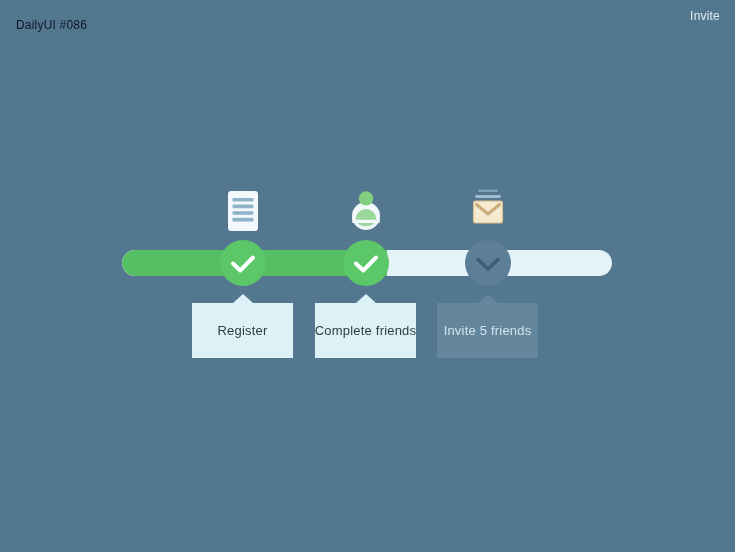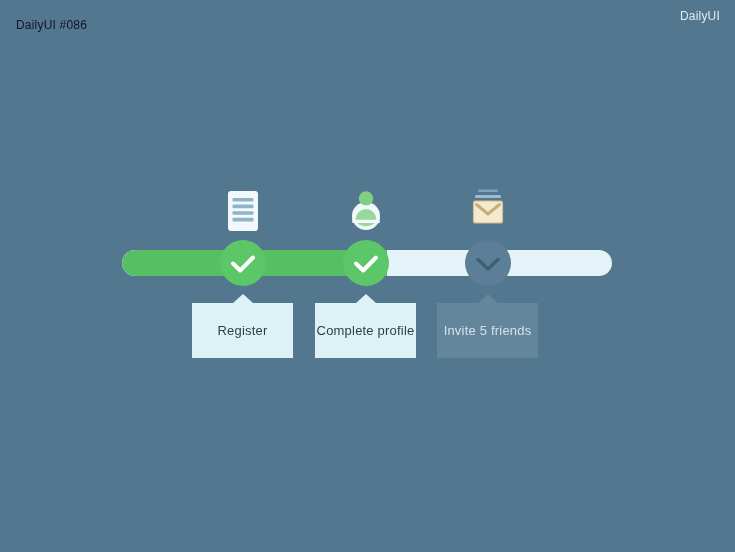--- a/index.html
+++ b/index.html
@@ -138,21 +138,21 @@
 
   .tooltip.t-muted .box { background: #63869d; justify-content: center; }
   .tooltip.t-muted .arrow { border-bottom: 9px solid #63869d; }
   .tooltip.t-muted .label { color: #d2e2ec; }
 </style>
 </head>
 <body>
 
 <div class="topbar">
   <div class="brand-label">DailyUI #086</div>
-  <div class="user-label">DailyUI</div>
+  <div class="user-label">Invite</div>
 </div>
 
 <div class="stage">
 
   <div class="track">
     <div class="track-fill" id="track-fill" style="width: 54%;"></div>
   </div>
 
   <div class="icon-wrap" style="left:215px;">
     <svg viewBox="0 0 56 48" width="56" height="48">
@@ -189,21 +189,21 @@
 
   <div class="node done" style="left:343px;">
     <svg viewBox="0 0 46 46">
       <path d="M13 23.5 L20.2 30.5 L33 17.5" fill="none" stroke="#ffffff" stroke-width="4" stroke-linecap="round" stroke-linejoin="round"></path>
     </svg>
   </div>
 
   <div class="tooltip t-active" style="left:315px; width:101px;">
     <div class="arrow"></div>
     <div class="box">
-      <span class="label">Complete profile</span>
+      <span class="label">Complete friends</span>
     </div>
   </div>
 
   <div class="icon-wrap" style="left:460px;">
     <svg viewBox="0 0 56 48" width="56" height="48">
       <rect x="18" y="1.5" width="20" height="2.6" rx="1.1" fill="#7ea2b8"></rect>
       <rect x="15" y="7" width="26" height="3" rx="1.2" fill="#9dbccd"></rect>
       <rect x="13.5" y="13" width="29" height="22" rx="2" fill="#f5e9cf" stroke="#d7bd8c" stroke-width="1.2"></rect>
       <path d="M16.5 16.5 L28 26 L39.5 16.5" fill="none" stroke="#c9ad78" stroke-width="3" stroke-linecap="round" stroke-linejoin="round"></path>
     </svg>

